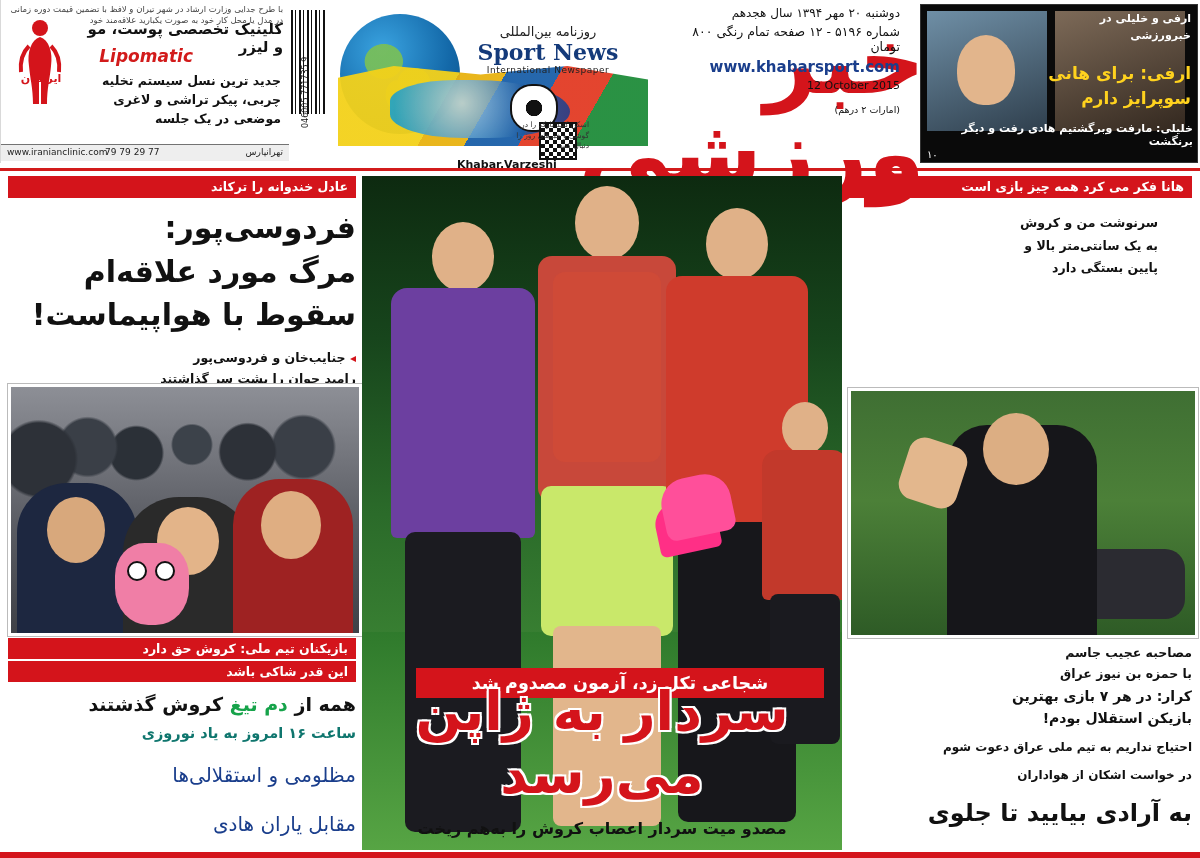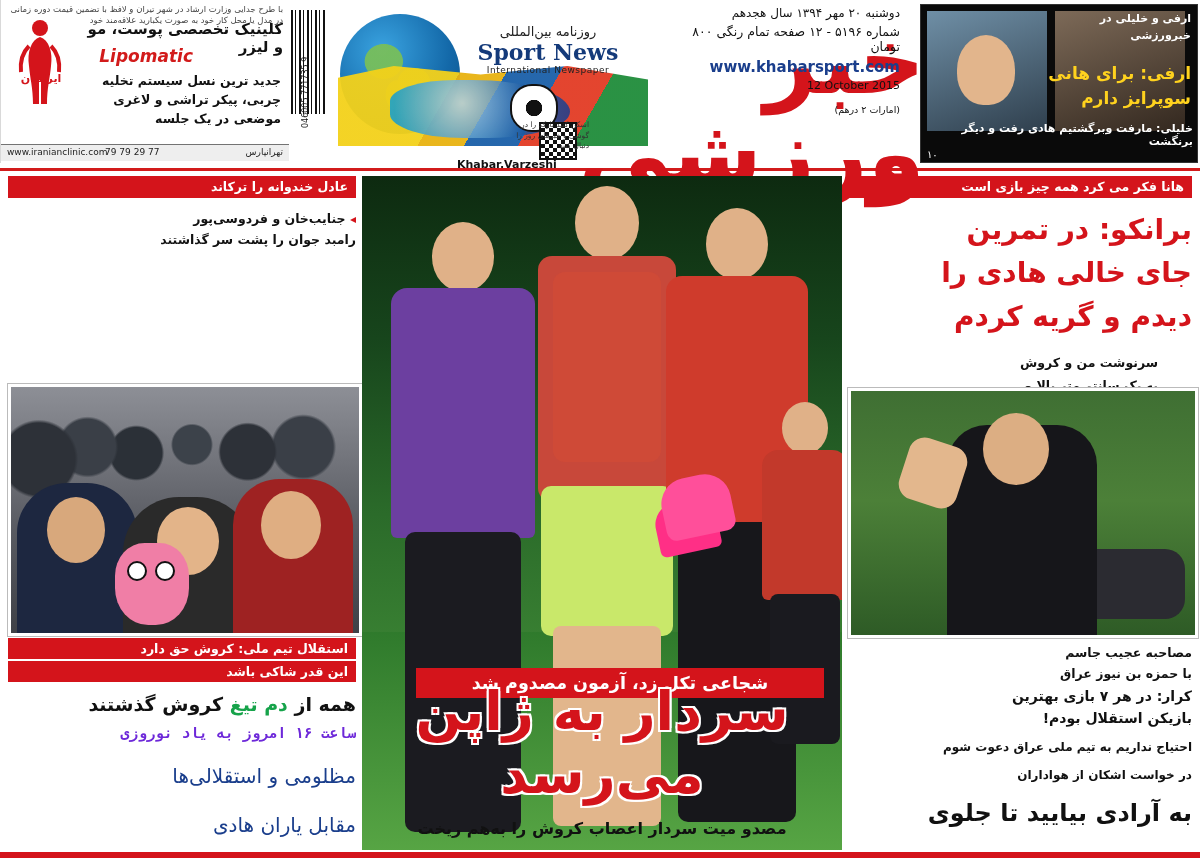--- a/index.html
+++ b/index.html
@@ -92,21 +92,21 @@
   .sel-p3 .f{position:absolute;left:28px;top:12px;width:60px;height:68px;border-radius:50%;background:#dfae82;}
   .sel-puppet{position:absolute;left:104px;bottom:8px;width:74px;height:82px;border-radius:40% 40% 45% 45%;background:#f07ea6;}
   .sel-puppet .e1,.sel-puppet .e2{position:absolute;top:18px;width:16px;height:16px;border-radius:50%;background:#fff;border:2px solid #111;}
   .sel-puppet .e1{left:12px;} .sel-puppet .e2{left:40px;}
 
   .left-bullets{position:absolute;left:0;top:462px;width:348px;text-align:right;direction:rtl;}
   .lb-bar{background:#d4141b;color:#fff;font-size:12.5px;font-weight:bold;padding:3px 8px;}
   .lb-bar2{background:#d4141b;color:#fff;font-size:12.5px;font-weight:bold;padding:3px 8px;margin-top:2px;}
   .lb-line{font-size:19px;font-weight:bold;color:#111;margin-top:8px;line-height:1.5;}
   .lb-line .green{color:#16a34a;}
-  .lb-small{font-size:14.5px;font-weight:bold;color:#6d28d9;margin-top:6px;font-family:Liberation Mono, monospace;}
+  .lb-small{font-size:14.5px;font-weight:bold;color:#0f766e;margin-top:6px;}
   .lb-blue{font-size:20px;font-weight:normal;color:#1a3e8c;margin-top:19px;line-height:1.5;}
 
   
   .center-photo{position:absolute;left:362px;top:176px;width:480px;height:676px;overflow:hidden;background:#2f4f1f;}
   .cp-sky{position:absolute;inset:0;background:linear-gradient(180deg,#0d2a10 0%,#17451c 24%,#2b6b2a 50%,#3f8a36 78%,#4f9c3f 100%);}
   .cp-grass{position:absolute;left:0;bottom:0;width:480px;height:220px;background:linear-gradient(180deg,#2f7a2c,#57a544);}
   .pl{position:absolute;bottom:0;}
   .pl .head{position:absolute;left:50%;transform:translateX(-50%);border-radius:50%;background:#e0b188;}
   .pl .torso{position:absolute;left:50%;transform:translateX(-50%);border-radius:16px 16px 6px 6px;}
   .pl .legs{position:absolute;left:50%;transform:translateX(-50%);background:#202024;}
@@ -230,20 +230,25 @@
       <div class="ph2"></div>
       <div class="t1">ارفی و خلیلی در خبرورزشی</div>
       <div class="t2">ارفی: برای هانی سوپرایز دارم</div>
       <div class="t3">خلیلی: مارفت وبرگشتیم هادی رفت و دیگر برنگشت</div>
       <div class="pagenum">۱۰</div>
     </div>
   </div>
 
   <div class="col-left">
     <div class="kicker">عادل خندوانه را ترکاند</div>
+    <div class="lead-head">
+      <div class="l1">فردوسی‌پور:</div>
+      <div class="l2">مرگ مورد علاقه‌ام</div>
+      <div class="l3">سقوط با هواپیماست!</div>
+    </div>
     <div class="lead-sub">
       <div><span class="arrow-l">◂</span> <span>جنایب‌خان و فردوسی‌پور</span></div>
       <div>رامبد جوان را پشت سر گذاشتند</div>
     </div>
 
     <div class="photo-selfie">
       <div class="sel-bg"></div>
       <div class="sel-crowd"></div>
       <div class="sel-p1">
           <div class="f"></div>
@@ -254,21 +259,21 @@
       <div class="sel-p3">
           <div class="f"></div>
         </div>
       <div class="sel-puppet">
         <div class="e1"></div>
         <div class="e2"></div>
       </div>
     </div>
 
     <div class="left-bullets">
-      <div class="lb-bar">استقلال تیم ملی: کروش حق دارد</div>
+      <div class="lb-bar">بازیکنان تیم ملی: کروش حق دارد</div>
       <div class="lb-bar2">این قدر شاکی باشد</div>
       <div class="lb-line">
         <span>همه از </span><span class="green">دم تیغ</span><span> کروش گذشتند</span>
       </div>
       <div class="lb-small">ساعت ۱۶ امروز به یاد نوروزی</div>
       <div class="lb-blue">مظلومی و استقلالی‌ها</div>
       <div class="lb-blue">مقابل یاران هادی</div>
 
     </div>
   </div>
@@ -301,25 +306,20 @@
     </div>
     <div class="boots"></div>
 
     <div class="cp-banner">شجاعی تکل زد، آزمون مصدوم شد</div>
     <div class="cp-main">سردار به ژاپن می‌رسد</div>
     <div class="cp-sub">مصدو میت سردار اعصاب کروش را به‌هم ریخت</div>
   </div>
 
   <div class="col-right">
     <div class="r-kicker">هانا فکر می کرد همه چیز بازی است</div>
-    <div class="r-head">
-      <div>برانکو: در تمرین</div>
-      <div>جای خالی هادی را</div>
-      <div>دیدم و گریه کردم</div>
-    </div>
     <div class="r-sub">
       <div class="c">سرنوشت من و کروش به یک سانتی‌متر بالا و پایین بستگی دارد</div>
       <div class="c"></div>
     </div>
 
     <div class="r-photo">
       <div class="rp-bg"></div>
       <div class="rp-knee"></div>
       <div class="rp-man"></div>
       <div class="rp-head"></div>

